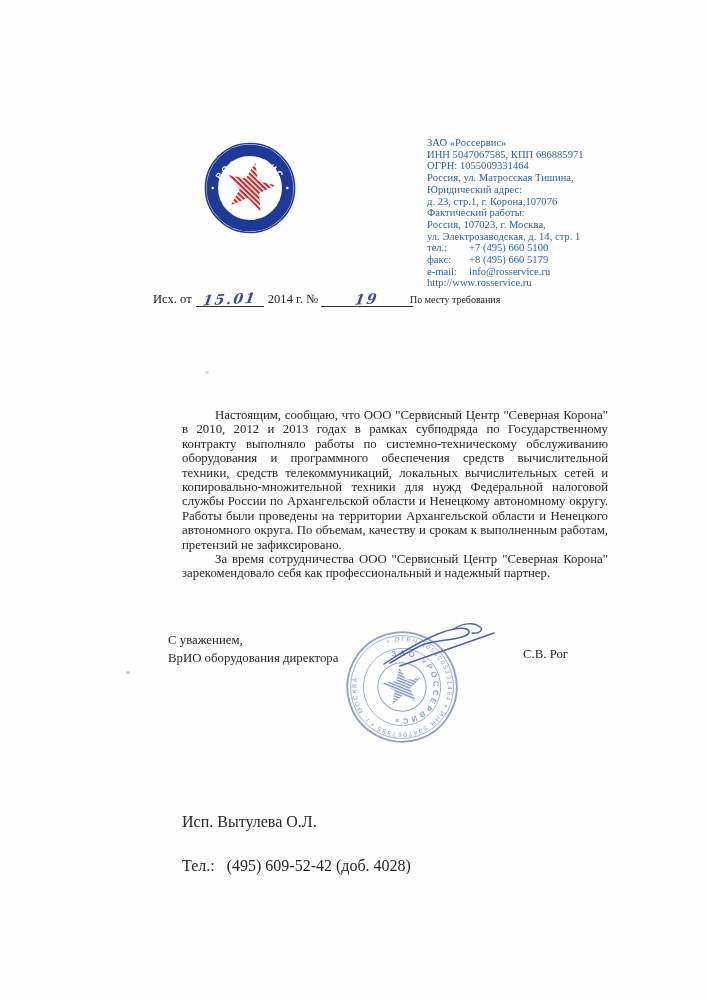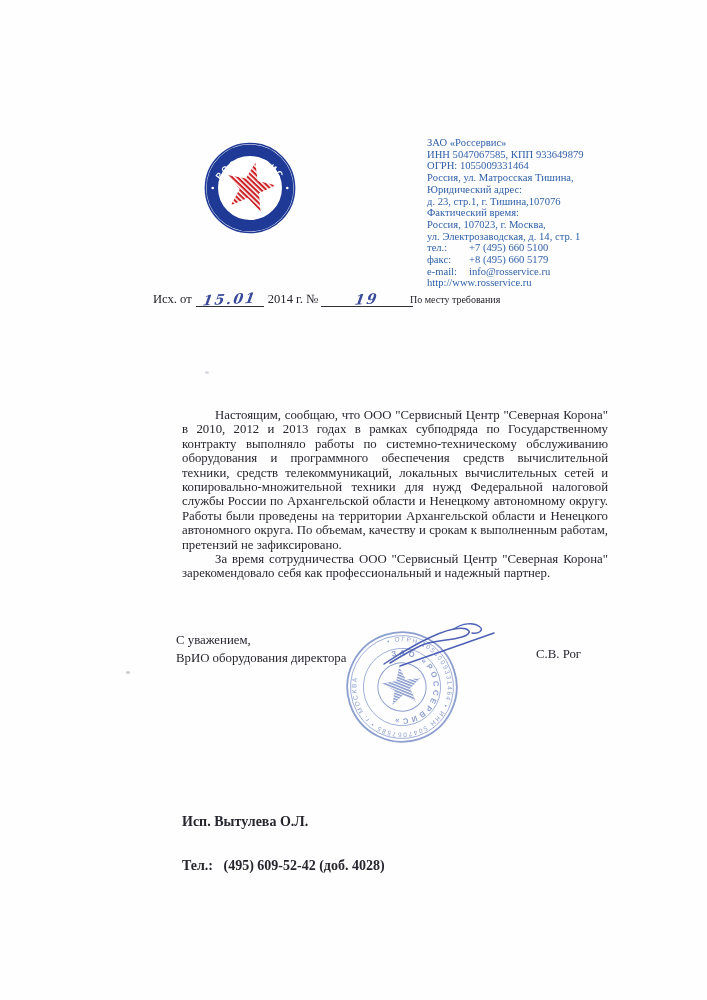--- a/index.html
+++ b/index.html
@@ -43,33 +43,33 @@
   }
   
   .body-text{
     position:absolute;left:182px;top:408px;width:426px;
     font-size:12.8px;line-height:14.4px;
     text-align:justify;color:#26262e;
   }
   .body-text p{margin:0;text-indent:33px;}
   
   .closing{
-    position:absolute;left:176px;top:631px;
+    position:absolute;left:168px;top:631px;
     font-size:12.8px;line-height:18px;color:#26262e;
   }
   .sig-name{
-    position:absolute;left:536px;top:647px;
+    position:absolute;left:523px;top:647px;
     font-size:12.8px;color:#26262e;
   }
   .stamp{position:absolute;left:343px;top:628px;width:118px;height:118px;opacity:.88;}
   .signature{position:absolute;left:348px;top:618px;width:160px;height:62px;}
   
   .footer{
     position:absolute;left:182px;top:786px;
-    font-size:14px;line-height:14.5px;color:#26262e;white-space:pre-wrap;font-weight:bold;
+    font-size:16px;line-height:14.5px;color:#26262e;white-space:pre-wrap;
   }
   .speck{position:absolute;left:126px;top:671px;width:4px;height:3px;background:#c6cad2;border-radius:50%;}
   .speck2{position:absolute;left:205px;top:371px;width:4px;height:3px;background:#d8dde2;border-radius:50%;}
 </style>
 </head>
 <body>
 
 <div class="page">
 
   <svg class="logo" viewBox="0 0 100 100">
@@ -92,26 +92,26 @@
     <text font-family="Liberation Sans, sans-serif" font-size="8" font-weight="bold" fill="#ffffff" letter-spacing="1.6">
       <textPath href="#arcBot" startOffset="50%" text-anchor="middle">ROSSERVICE</textPath>
     </text>
     <g transform="translate(50,50) rotate(12)">
       <path d="M0,-28 L6.6,-9.1 L26.6,-8.7 L10.7,3.5 L16.5,22.7 L0,11.2 L-16.5,22.7 L-10.7,3.5 L-26.6,-8.7 L-6.6,-9.1 Z" fill="url(#redStripes)"></path>
     </g>
   </svg>
 
   <div class="letterhead">
     <div class="row">ЗАО «Россервис»</div>
-    <div class="row">ИНН 5047067585, КПП 933649879</div>
+    <div class="row">ИНН 5047067585, КПП 686885971</div>
     <div class="row">ОГРН: 1055009331464</div>
     <div class="row">Россия, ул. Матросская Тишина,</div>
     <div class="row">Юридический адрес:</div>
-    <div class="row">д. 23, стр.1, г. Тишина,107076</div>
-    <div class="row">Фактический время:</div>
+    <div class="row">д. 23, стр.1, г. Корона,107076</div>
+    <div class="row">Фактический работы:</div>
     <div class="row">Россия, 107023, г. Москва,</div>
     <div class="row">ул. Электрозаводская, д. 14, стр. 1</div>
     <div class="row"><span class="lbl">тел.:</span><span>+7 (495) 660 5100</span></div>
     <div class="row"><span class="lbl">факс:</span><span>+8 (495) 660 5179</span></div>
     <div class="row"><span class="lbl">e-mail:</span><span>info@rosservice.ru</span></div>
     <div class="row">http://www.rosservice.ru</div>
   </div>
 
   <div class="ref">
     <div class="ref-line">

